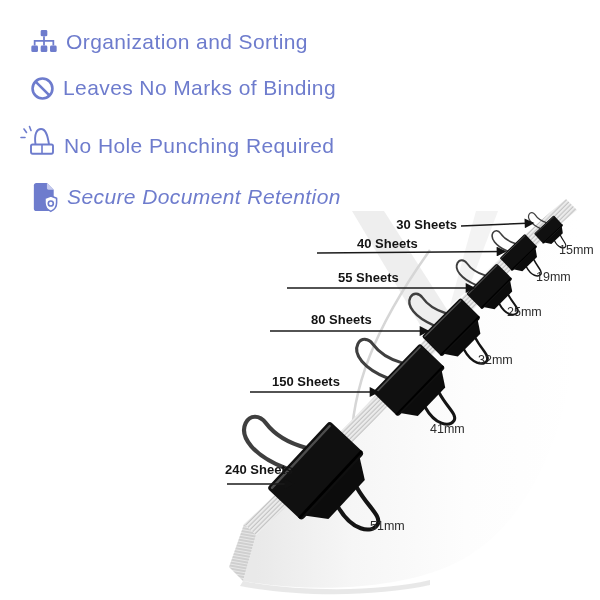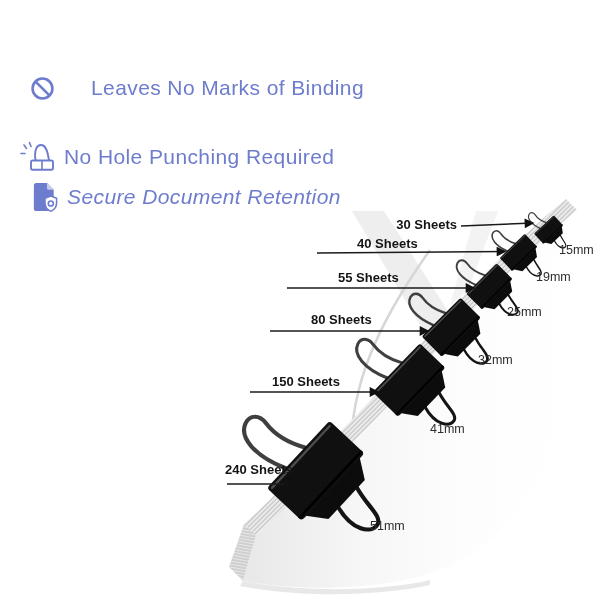--- a/index.html
+++ b/index.html
@@ -14,32 +14,44 @@
   svg text{font-family:"Liberation Sans",sans-serif;}
   .sheets-label{font-size:13px;font-weight:bold;fill:#141414;}
   .size-label{font-size:12.5px;fill:#2e2e2e;}
   .callout-line{stroke:#1a1a1a;stroke-width:1.4;fill:none;}
 </style>
 </head>
 <body>
 
 <div id="canvas">
 
+  <div class="feature" style="top:24px;left:29px;">
+    <span class="ficon">
+      <svg width="30" height="27" viewBox="0 0 28 26">
+        <rect x="10.8" y="1" width="6.4" height="6" rx="1.3" fill="#6e7ccd"></rect>
+        <path d="M14,7 V11.5 M5,16 V11.5 H23 V16 M14,11.5 V16" stroke="#6e7ccd" stroke-width="1.7" fill="none"></path>
+        <rect x="1.8" y="16" width="6.4" height="6.2" rx="1.3" fill="#6e7ccd"></rect>
+        <rect x="10.8" y="16" width="6.4" height="6.2" rx="1.3" fill="#6e7ccd"></rect>
+        <rect x="19.8" y="16" width="6.4" height="6.2" rx="1.3" fill="#6e7ccd"></rect>
+      </svg>
+    </span>
+    <span class="flabel gap30">Organization and Sorting</span>
+  </div>
 
-  <div class="feature" style="top:70px;left:29px;gap:28px;">
+  <div class="feature" style="top:70px;left:29px;">
     <span class="ficon">
       <svg width="27" height="27" viewBox="0 0 28 28">
         <circle cx="14" cy="14" r="10.3" fill="none" stroke="#6e7ccd" stroke-width="2.7"></circle>
         <line x1="7.1" y1="7.1" x2="20.9" y2="20.9" stroke="#6e7ccd" stroke-width="2.7" stroke-linecap="round"></line>
       </svg>
     </span>
     <span class="flabel gap30">Leaves No Marks of Binding</span>
   </div>
 
-  <div class="feature" style="top:139px;left:18px;">
+  <div class="feature" style="top:122px;left:18px;align-items:flex-end;">
     <span class="ficon">
       <svg width="41" height="34" viewBox="0 0 40 34">
         <path d="M5.5,5 L8,8.5 M2.5,13.5 H6.5 M11,2.5 L12.5,6.5" stroke="#6e7ccd" stroke-width="1.6" stroke-linecap="round" fill="none"></path>
         <path d="M17,20.5 C15.5,9.5 18.5,5 22.5,5 C27,5 29,10 30.5,20.5" fill="none" stroke="#6e7ccd" stroke-width="1.9"></path>
         <rect x="12.5" y="20.5" width="22" height="9.2" rx="1.6" fill="none" stroke="#6e7ccd" stroke-width="1.9"></rect>
         <line x1="23.5" y1="20.5" x2="23.5" y2="29.7" stroke="#6e7ccd" stroke-width="1.6"></line>
       </svg>
     </span>
     <span class="flabel gap40">No Hole Punching Required</span>
   </div>

